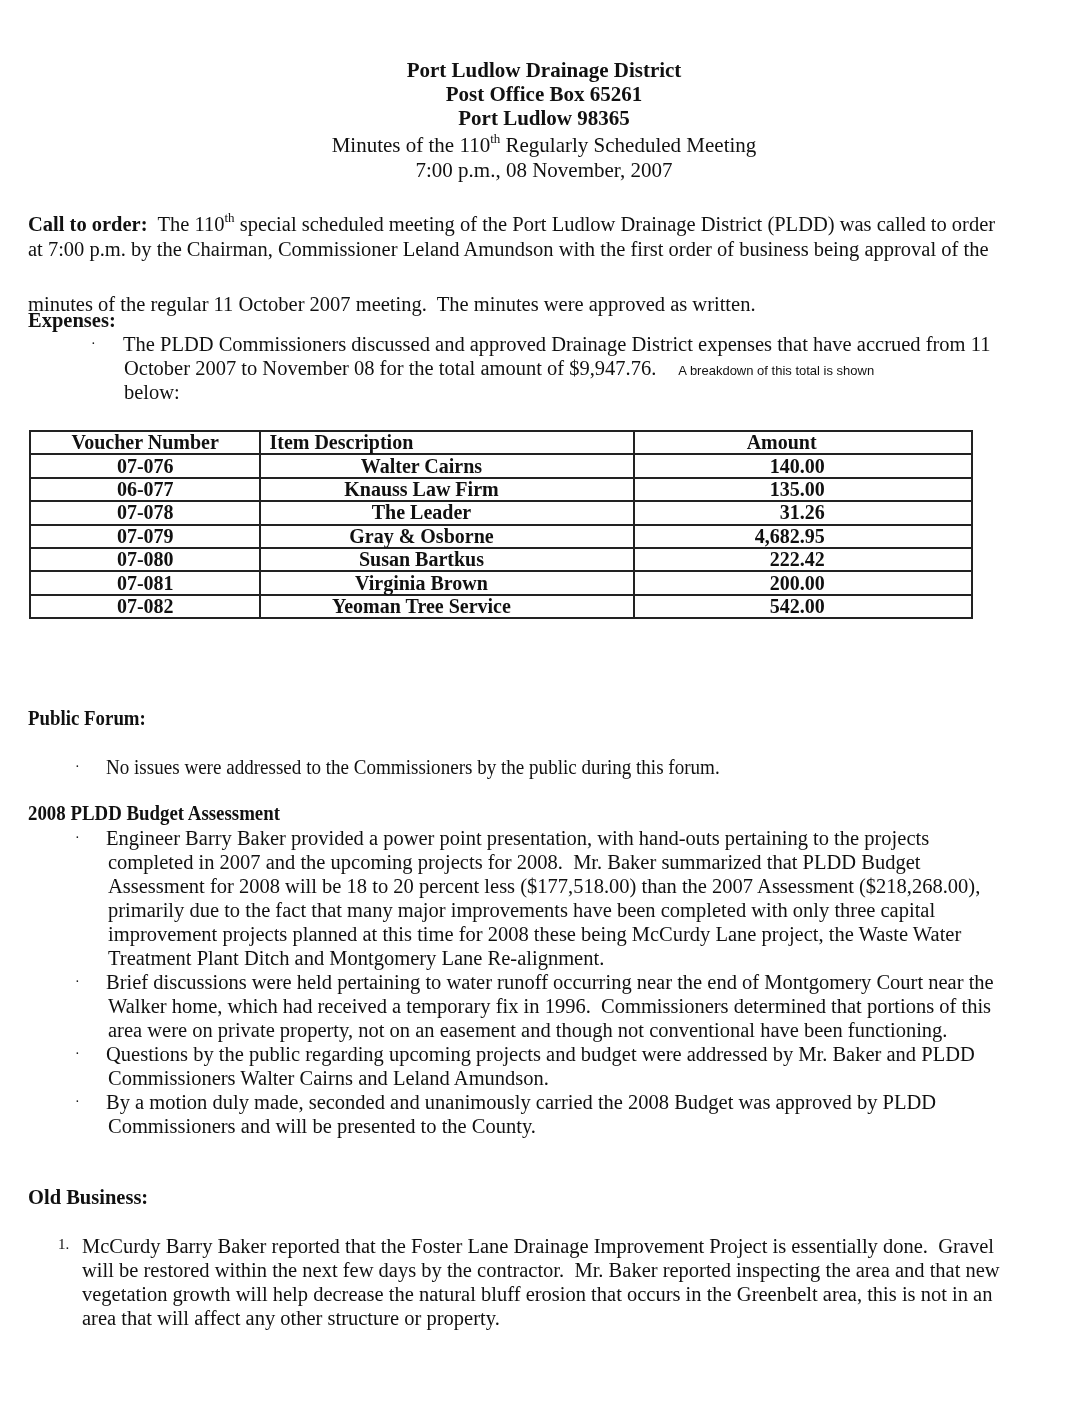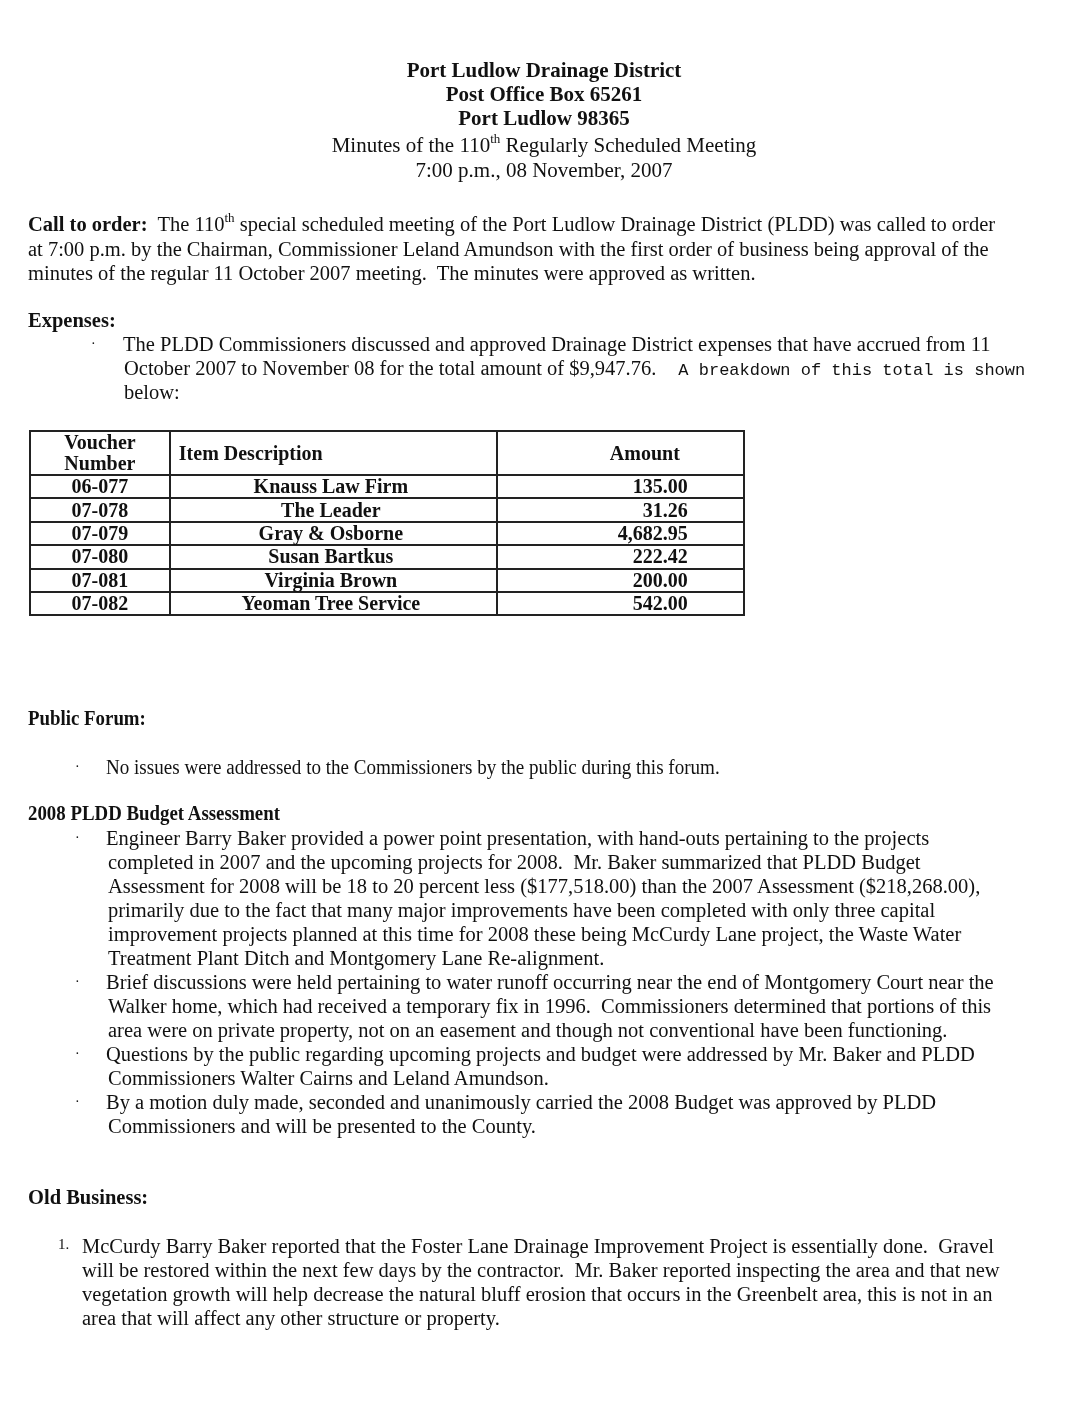--- a/index.html
+++ b/index.html
@@ -10,23 +10,23 @@
     }
     .abs { position: absolute; }
     .center { left: 0; width: 1088px; text-align: center; }
     .hb { font-weight: bold; font-size: 21px; }
     .hn { font-size: 21px; }
     sup { font-size: 13px; vertical-align: 9px; line-height: 0; }
     .para { left: 28px; width: 1040px; line-height: 24.5px; }
     .head { left: 28px; font-weight: bold; font-size: 20.5px; }
     .bullet-dot { font-size: 14px; }
     .btext { line-height: 24px; }
-    .sans { font-family: Liberation Mono, monospace; font-size: 17px; margin-top: 28px; }
+    .sans { font-family: Liberation Sans, sans-serif; font-size: 13px; margin-top: 28px; }
     table.exp {
-      position: absolute; left: 29px; top: 430px; width: 716px;
+      position: absolute; left: 29px; top: 430px; width: 944px;
       border-collapse: collapse; font-weight: bold; font-size: 20px; padding-left: 12px;
     }
     table.exp td, table.exp th {
       border: 2px solid #222; height: 21.4px; padding: 0; line-height: 21px;
     }
     table.exp th { font-weight: bold; }
     .c1 { width: 203px; text-align: center; }
     .c2 { width: 322px; }
     .c3 { width: 299px; }
     .c2 .desc { display: block; width: 320px; text-align: center; }
@@ -40,35 +40,42 @@
 
 <div class="abs center hb" style="top:58px;">Port Ludlow Drainage District</div>
 <div class="abs center hb" style="top:82px;">Post Office Box 65261</div>
 <div class="abs center hb" style="top:106px;">Port Ludlow 98365</div>
 <div class="abs center hn" style="top:133px;"><span>Minutes of the 110</span><sup>th</sup><span style="white-space:pre;"> Regularly Scheduled Meeting</span></div>
 <div class="abs center hn" style="top:158px;">7:00 p.m., 08 November, 2007</div>
 
 <div class="abs para" style="top:212px;">
   <div style="white-space:pre;"><b>Call to order:</b><span>  The 110</span><sup>th</sup><span> special scheduled meeting of the Port Ludlow Drainage District (PLDD) was called to order</span></div>
   <div style="white-space:pre;">at 7:00 p.m. by the Chairman, Commissioner Leland Amundson with the first order of business being approval of the</div>
-  <div style="white-space:pre;">minutes of the regular 11 October 2007 meeting.  The minutes were approved as written.</div>
+  <div style="white-space:pre;margin-top:31px;">minutes of the regular 11 October 2007 meeting.  The minutes were approved as written.</div>
 </div>
 
 <div class="abs head" style="top:309px;">Expenses:</div>
 <div class="abs bullet-dot" style="left:91px; top:336px;">·</div>
 <div class="abs btext" style="left:123px; top:332px; white-space:pre;">The PLDD Commissioners discussed and approved Drainage District expenses that have accrued from 11</div>
 <div class="abs btext" style="left:124px; top:356px; white-space:pre;"><span>October 2007 to November 08 for the total amount of $9,947.76.</span><span style="display:inline-block;width:22px;"></span><span class="sans">A breakdown of this total is shown</span></div>
 <div class="abs btext" style="left:124px; top:380px;">below:</div>
 
 <table class="exp">
   <tbody>
       <tr>
     <th class="c1">Voucher Number</th>
     <th class="c2">Item Description</th>
     <th class="c3"><span>Amount</span></th>
+  </tr>
+  <tr>
+    <td class="c1">07-076</td>
+    <td class="c2">
+          <span class="desc">Walter Cairns</span>
+        </td>
+    <td class="c3"><span class="amt">140.00</span></td>
   </tr>
   <tr>
     <td class="c1">06-077</td>
     <td class="c2">
           <span class="desc">Knauss Law Firm</span>
         </td>
     <td class="c3"><span class="amt">135.00</span></td>
   </tr>
   <tr>
     <td class="c1">07-078</td>

